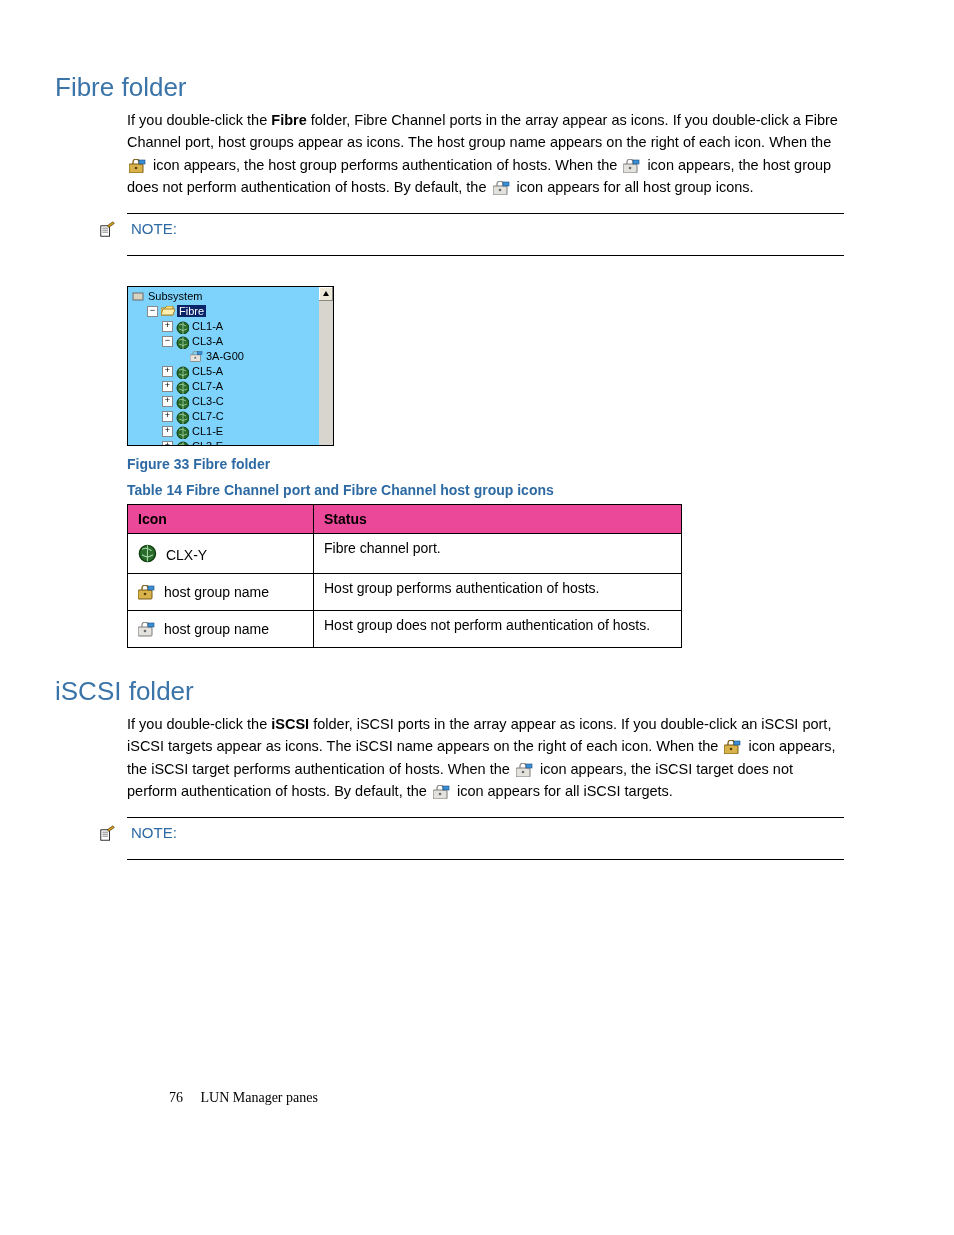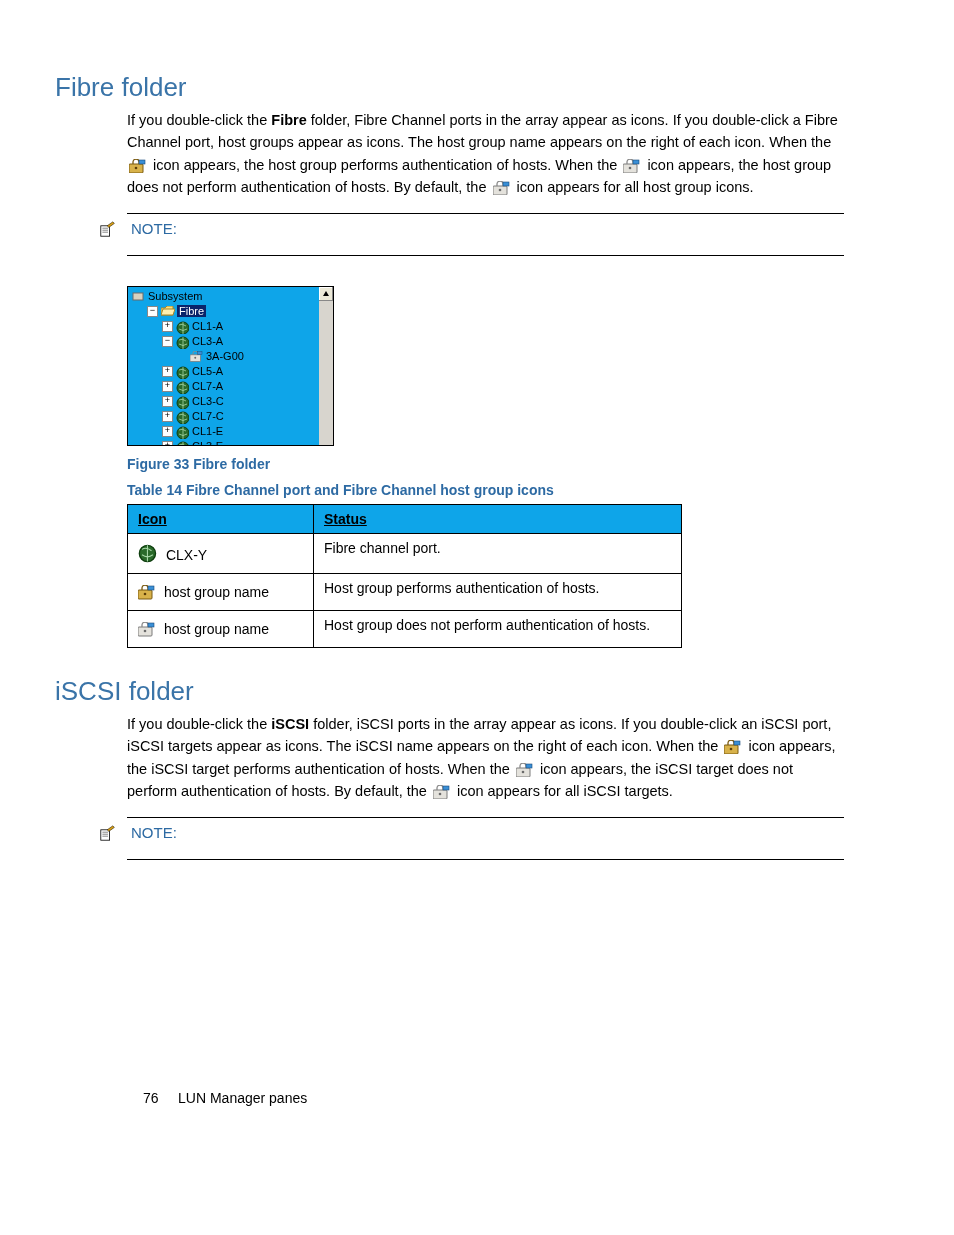--- a/index.html
+++ b/index.html
@@ -58,21 +58,21 @@
     height: 14px;
     vertical-align: -3px;
     margin: 0 2px;
   }
   
   .tree-pane {
     margin: 30px 0 10px 72px;
     width: 205px;
     height: 158px;
     border: 1px solid #000;
-    background: #0ea5e9;
+    background: #7dd3fc;
     position: relative;
     font-family: "MS Sans Serif", Tahoma, sans-serif;
     font-size: 11px;
     color: #000;
     overflow: hidden;
   }
   .tree-scroll {
     position: absolute;
     right: 0; top: 0;
     width: 14px; height: 100%;
@@ -115,32 +115,32 @@
     font-size: 14px;
   }
   table.icons th, table.icons td {
     border: 1px solid #000;
     padding: 6px 10px;
     text-align: left;
     vertical-align: top;
   }
   table.icons th {
     font-weight: bold;
-    background: #0ea5e9;
-    text-decoration: underline;
+    background: #ec4899;
   }
   table.icons td.iconcell {
     vertical-align: bottom;
     padding: 10px 27px 6px 10px;
   }
   .cell-icon { display:inline-block; vertical-align:-4px; margin-right:4px;}
   .footer {
     margin-top: 230px;
-    margin-left: 88px;
+    margin-left: 114px;
     font-size: 14px;
+    font-family: Liberation Serif, serif;
   }
 </style>
 </head>
 <body>
 
 <svg width="0" height="0" style="position:absolute">
   <defs>
     <g id="lock-gold">
       <rect x="0" y="5" width="14" height="9" rx="1" fill="#d8b24a" stroke="#7a5a10" stroke-width="1"></rect>
       <circle cx="7" cy="9" r="1.3" fill="#5a3c08"></circle>

